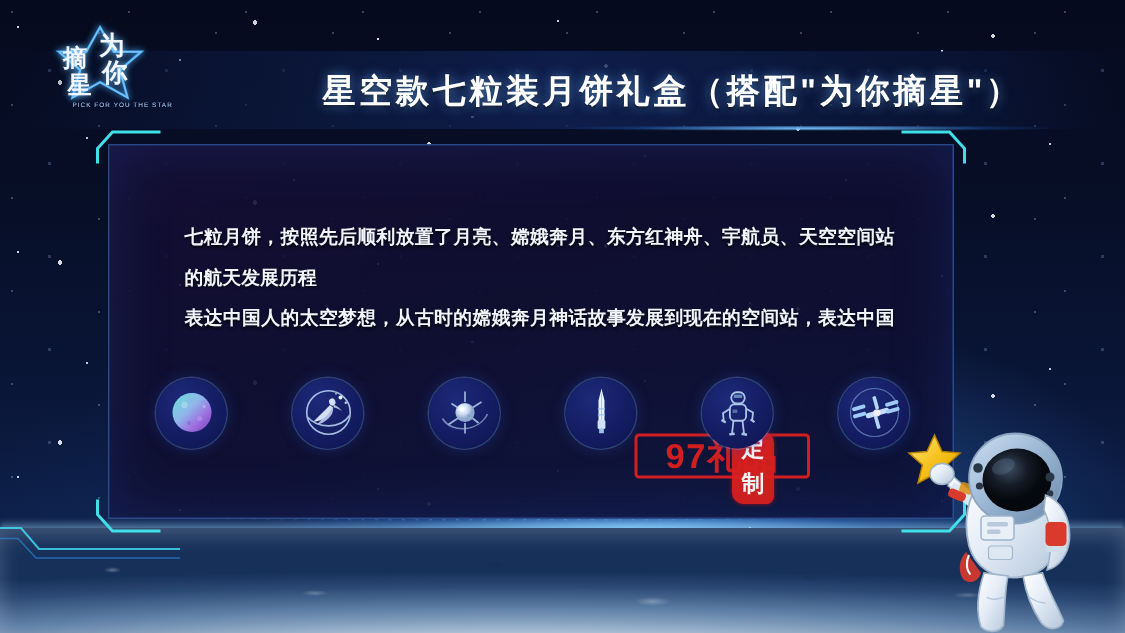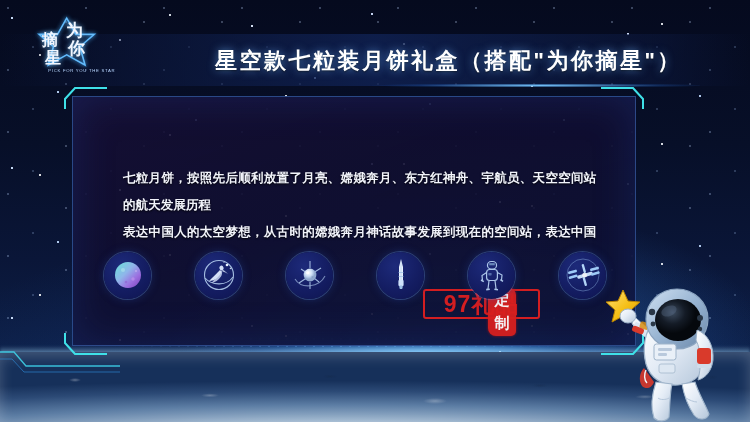--- a/index.html
+++ b/index.html
@@ -157,21 +157,20 @@
   .c-tr { right:-10px; top:-12px; transform:scaleX(-1); }
   .c-bl { left:-10px;  bottom:-12px; transform:scaleY(-1); }
   .c-br { right:-10px; bottom:-12px; transform:scale(-1,-1); }
 
   
   .copy {
     position:absolute; left:50px; top:48px; width:510px;
     color:#f2f4fb; font-size:12.5px; font-weight:bold; line-height:27px;
     letter-spacing:.3px;
     text-shadow:0 1px 2px rgba(0,0,0,.85);
-    margin-top:20px;
   }
   .copy p { white-space:nowrap; }
   .copy p:nth-child(2) { letter-spacing:.1px; }
 
   
   .wm-box {
     position:absolute; left:303px; top:192px; width:117px; height:30px;
     border:2px solid #e41f1f; border-radius:3px;
     color:#e41f1f; font-size:23px; font-weight:bold; line-height:27px;
     text-align:center; letter-spacing:1px;

